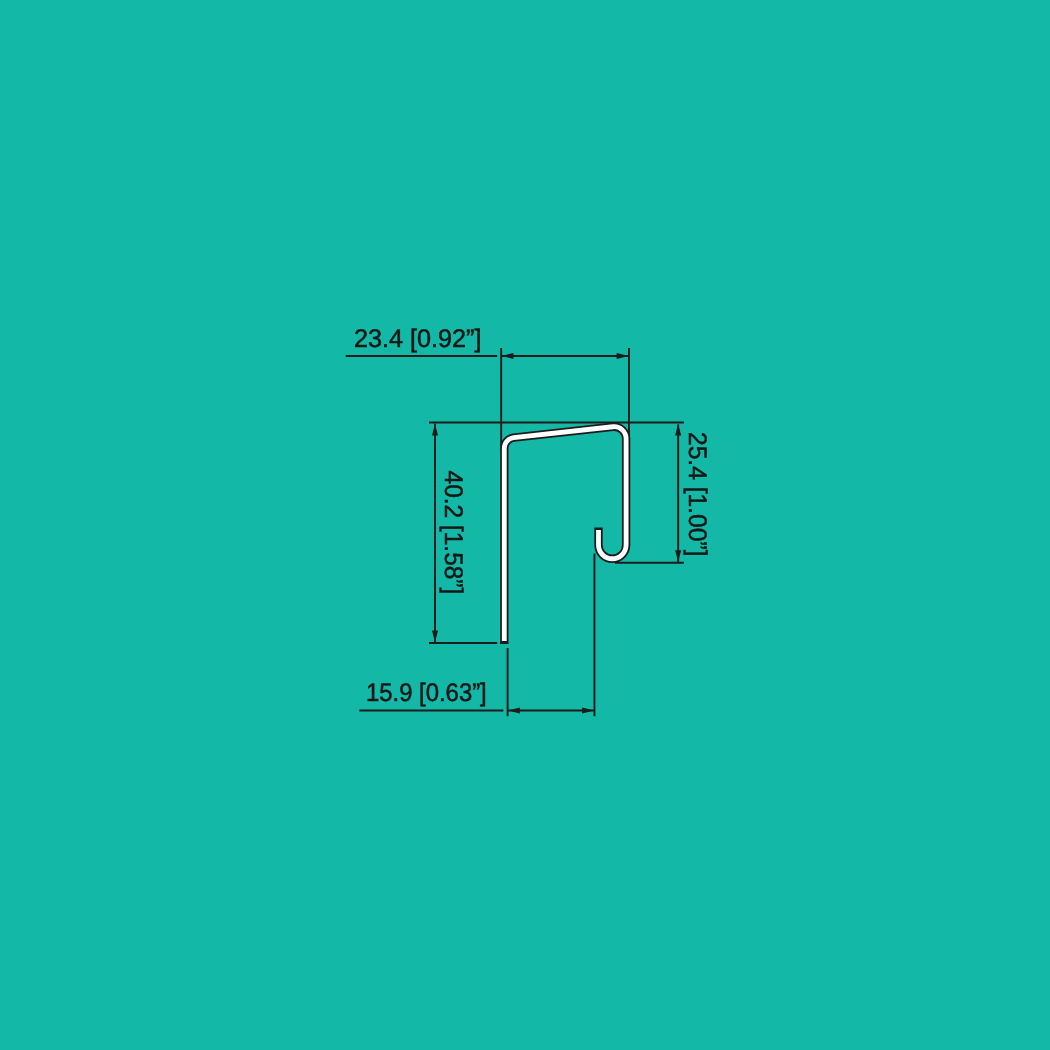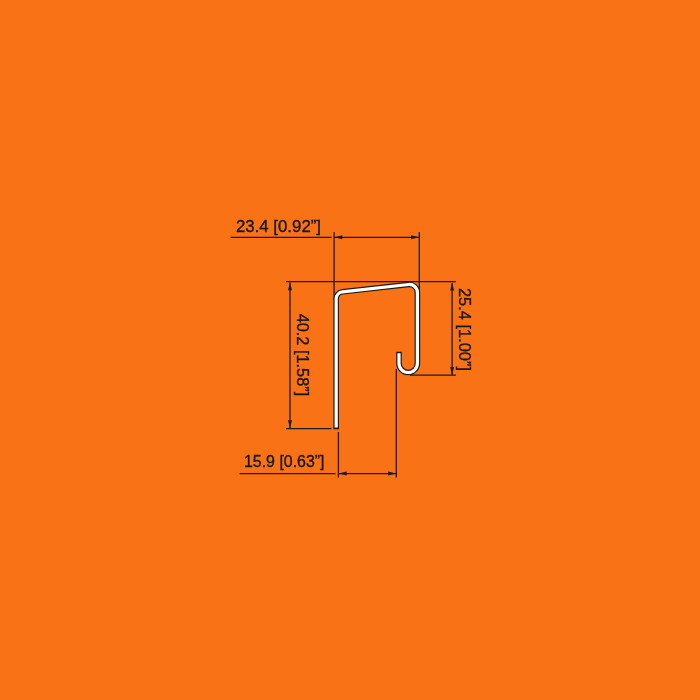--- a/index.html
+++ b/index.html
@@ -1,16 +1,16 @@
 <!DOCTYPE html>
 <html><head>
 <meta charset="utf-8">
 <style>
   html,body{margin:0;padding:0;background:#ffffff;}
-  .page{width:700px;height:700px;position:relative;background:#f97316;overflow:hidden;}
+  .page{width:700px;height:700px;position:relative;background:#14b8a6;overflow:hidden;}
   svg{position:absolute;left:0;top:0;}
   text{font-family:"Liberation Sans", sans-serif;fill:#161616;stroke:#161616;stroke-width:0.35;paint-order:stroke;}
 </style>
 </head>
 <body>
 <div class="page">
 <svg width="700" height="700" viewBox="0 0 700 700">
 
   <text x="236" y="231.5" font-size="17" textLength="85" lengthAdjust="spacingAndGlyphs">23.4 [0.92”]</text>
 

